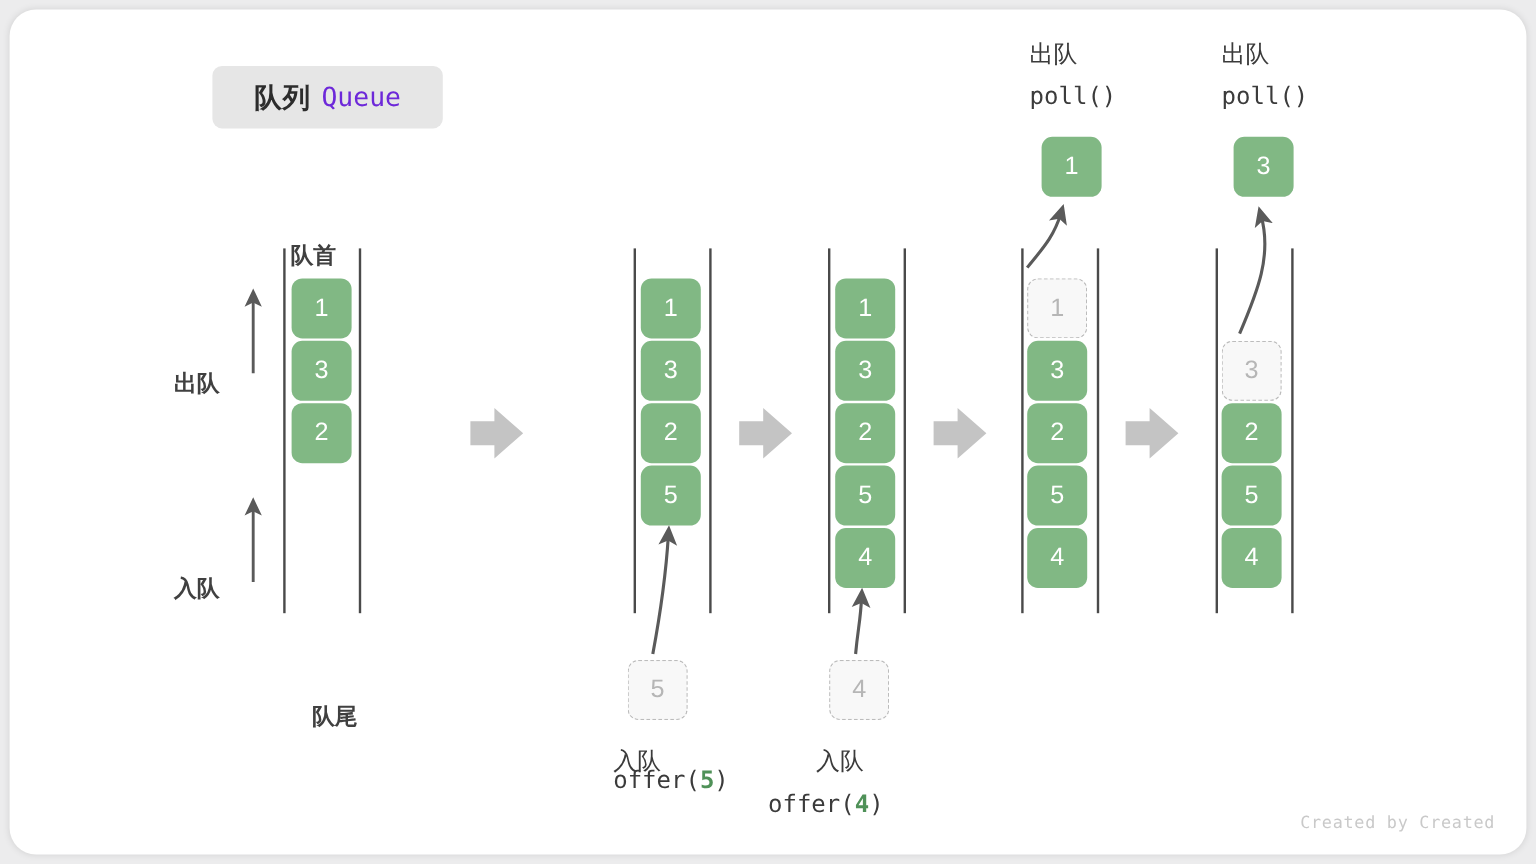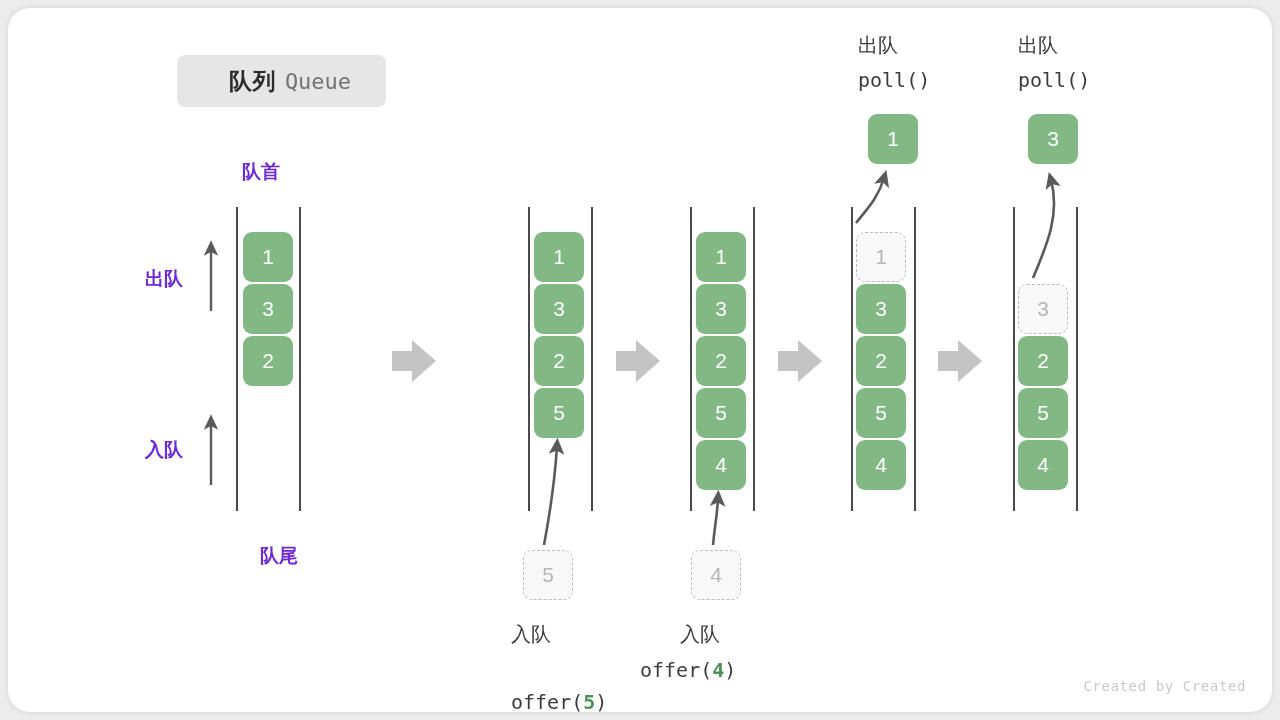--- a/index.html
+++ b/index.html
@@ -37,44 +37,44 @@
     left: 169px;
     top: 47px;
     width: 192px;
     height: 52px;
     background: #e6e6e6;
     border-radius: 8px;
     display: flex;
     align-items: center;
     justify-content: center;
     gap: 9px;
-    padding-left: 17px;
   }
   .title-cn {
     font-size: 23px;
     font-weight: bold;
     color: #2c2c2c;
     letter-spacing: 0.5px;
   }
   .title-en {
     font-family: "DejaVu Sans Mono", "Liberation Mono", monospace;
     font-size: 22px;
-    color: #737373;
+    color: #6d28d9;
   }
 
   
   .lbl {
     position: absolute;
     color: #2f2f2f;
     white-space: pre;
   }
   .lbl-bold-cn {
     font-size: 19px;
     font-weight: bold;
-    color: #6d28d9;
+    color: #404040;
+    margin-top: 41px;
   }
   .lbl-op-cn {
     font-size: 20px;
     color: #3b3b3b;
     font-weight: normal;
   }
   .lbl-mono {
     font-family: "DejaVu Sans Mono", "Liberation Mono", monospace;
     font-size: 20px;
     color: #3b3b3b;
@@ -155,21 +155,21 @@
     <div class="cell" style="left:235px; top:328px;">2</div>
 
     <div class="rail" style="left:520px; top:199px; height:304px;"></div>
     <div class="rail" style="left:583px; top:199px; height:304px;"></div>
     <div class="cell" style="left:526px; top:224px;">1</div>
     <div class="cell" style="left:526px; top:276px;">3</div>
     <div class="cell" style="left:526px; top:328px;">2</div>
     <div class="cell" style="left:526px; top:380px;">5</div>
     <div class="cell ghost" style="left:515px; top:542px;">5</div>
     <div class="lbl lbl-op-cn" style="left:503px; top:613px;">入队</div>
-    <div class="lbl lbl-mono" style="left:503px; top:682px;"><span>offer(</span><span class="num-green">5</span><span>)</span></div>
+    <div class="lbl lbl-mono" style="left:503px; top:630px;"><span>offer(</span><span class="num-green">5</span><span>)</span></div>
 
     <div class="rail" style="left:682px; top:199px; height:304px;"></div>
     <div class="rail" style="left:745px; top:199px; height:304px;"></div>
     <div class="cell" style="left:688px; top:224px;">1</div>
     <div class="cell" style="left:688px; top:276px;">3</div>
     <div class="cell" style="left:688px; top:328px;">2</div>
     <div class="cell" style="left:688px; top:380px;">5</div>
     <div class="cell" style="left:688px; top:432px;">4</div>
     <div class="cell ghost" style="left:683px; top:542px;">4</div>
     <div class="lbl lbl-op-cn" style="left:672px; top:613px;">入队</div>

